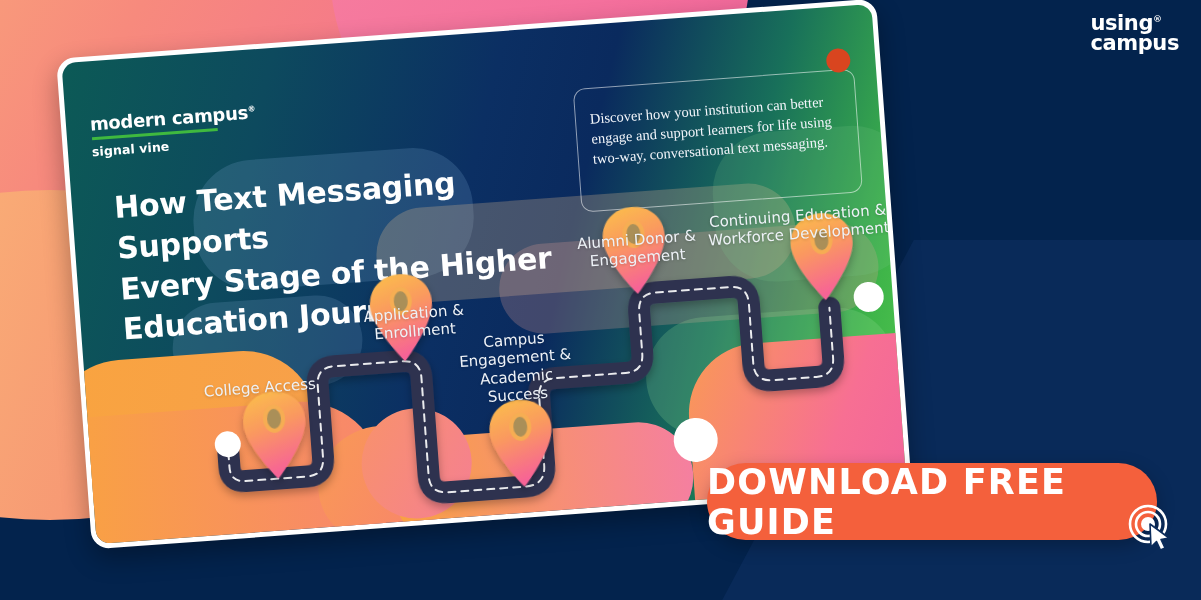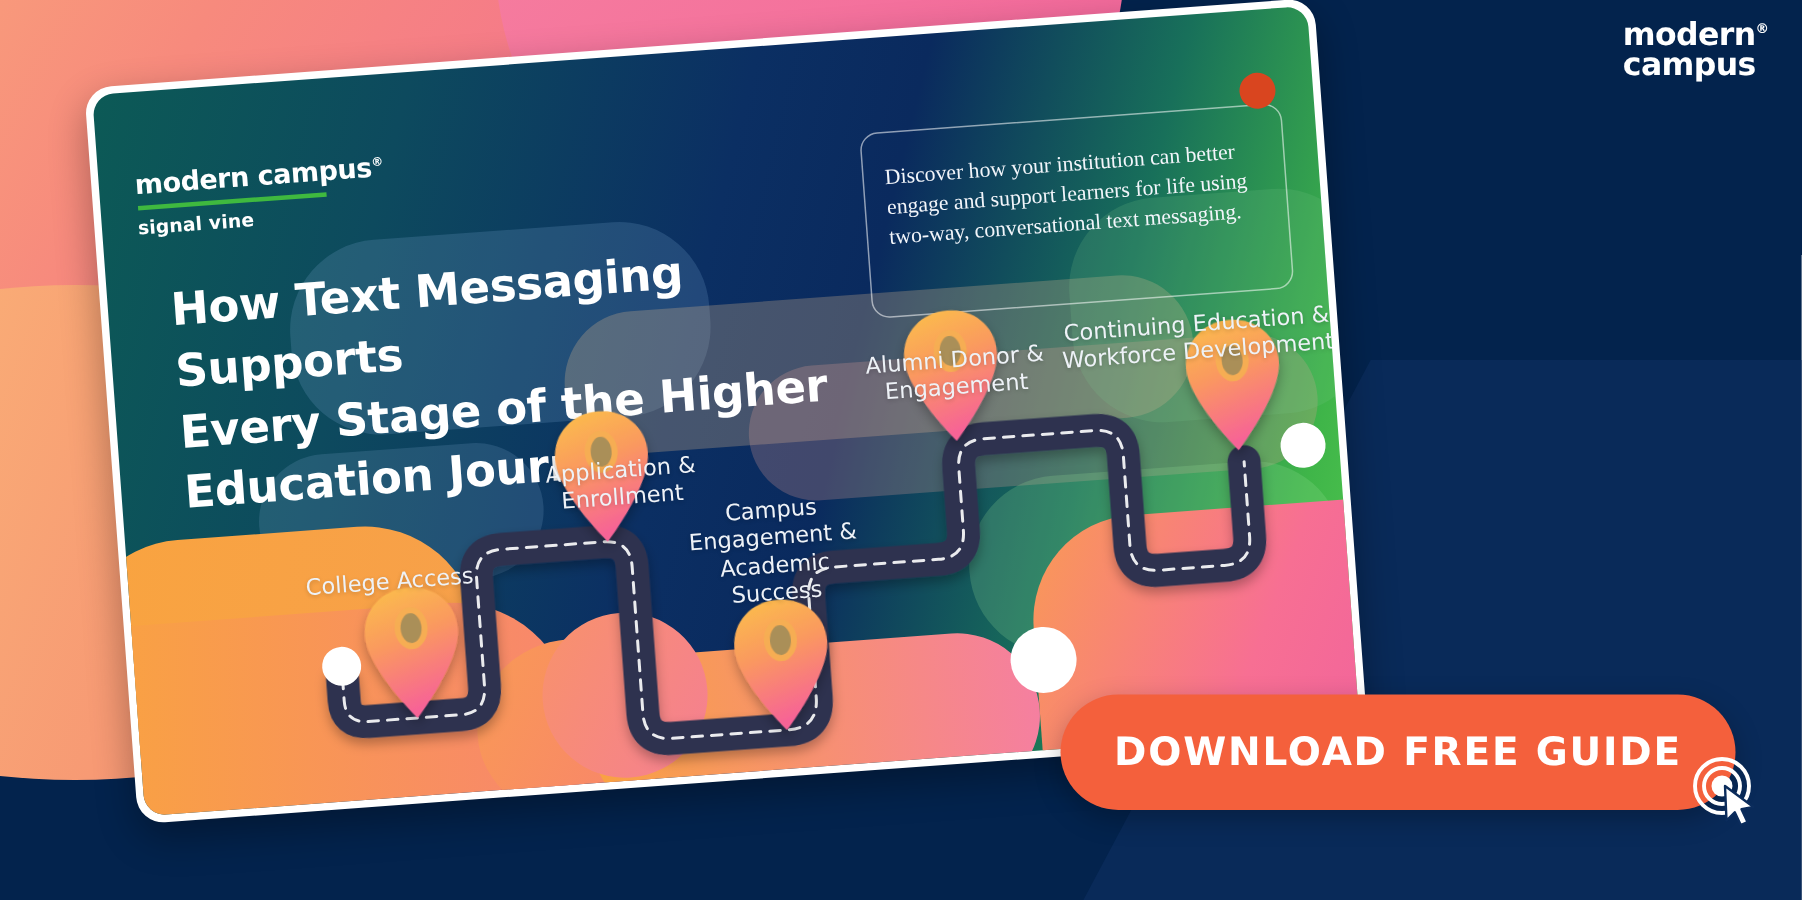--- a/index.html
+++ b/index.html
@@ -133,39 +133,39 @@
 
   
   .cta{
     position:absolute;left:707px;top:463px;width:450px;height:77px;
     background:#f4603c;border-radius:40px;
     display:flex;align-items:center;justify-content:center;
     box-shadow:0 6px 18px rgba(0,0,0,.25);
     cursor:pointer;
   }
   .cta-label{
-    color:#fff;font-size:26px;font-weight:700;letter-spacing:1.2px;
+    color:#fff;font-size:35px;font-weight:700;letter-spacing:1.2px;
     font-family:"DejaVu Sans", sans-serif;
   }
   .click-icon{position:absolute;left:1124px;top:500px;width:52px;height:52px;}
 </style>
 </head>
 <body>
 
 <div class="stage">
 
   <div class="bg-navy"></div>
   <div class="bg-diag"></div>
   <div class="bg-blob-tl"></div>
   <div class="bg-blob-tl2"></div>
   <div class="bg-pink-right"></div>
   <div class="bg-blob-bl"></div>
 
   <div class="brand-tr">
-    <div class="l1"><span>modern</span><span class="reg">®</span></div>
+    <div class="l1"><span>using</span><span class="reg">®</span></div>
     <div class="l2">campus</div>
   </div>
 
   <div class="card-wrap">
     <div class="card-border"></div>
     <div class="card">
 
       <div class="m m4"></div>
       <div class="m m8"></div>
       <div class="m m5"></div>

